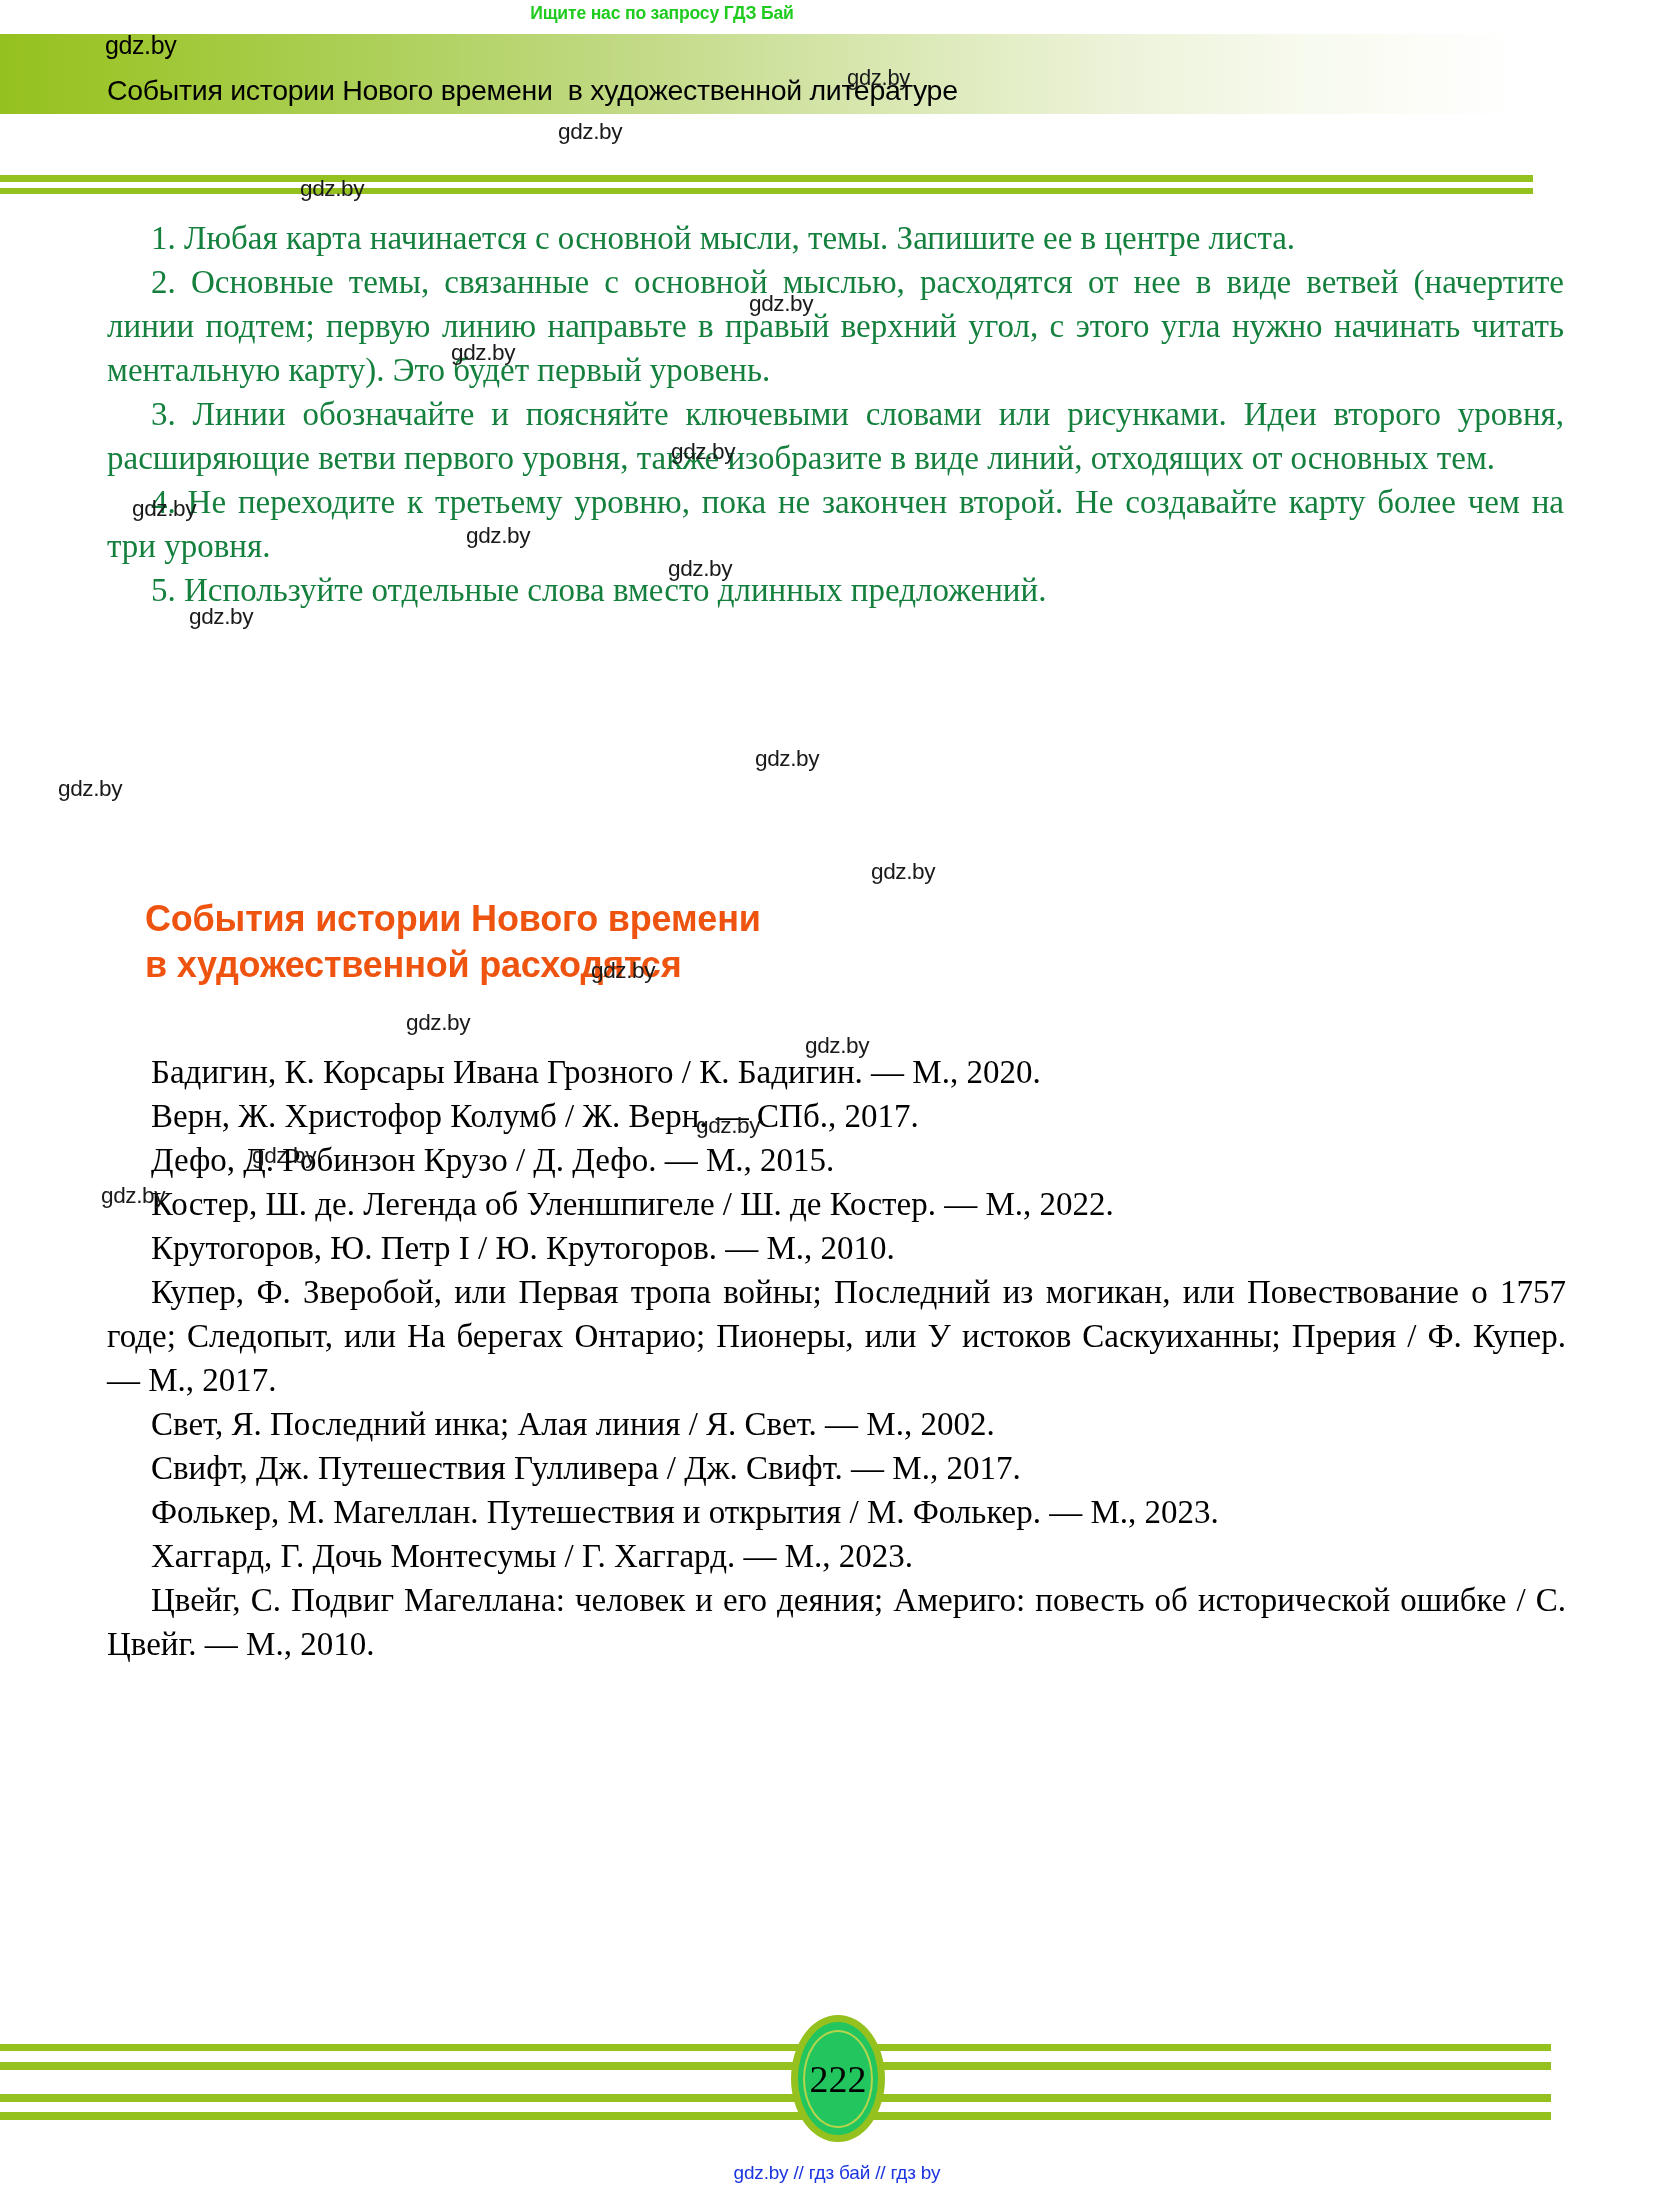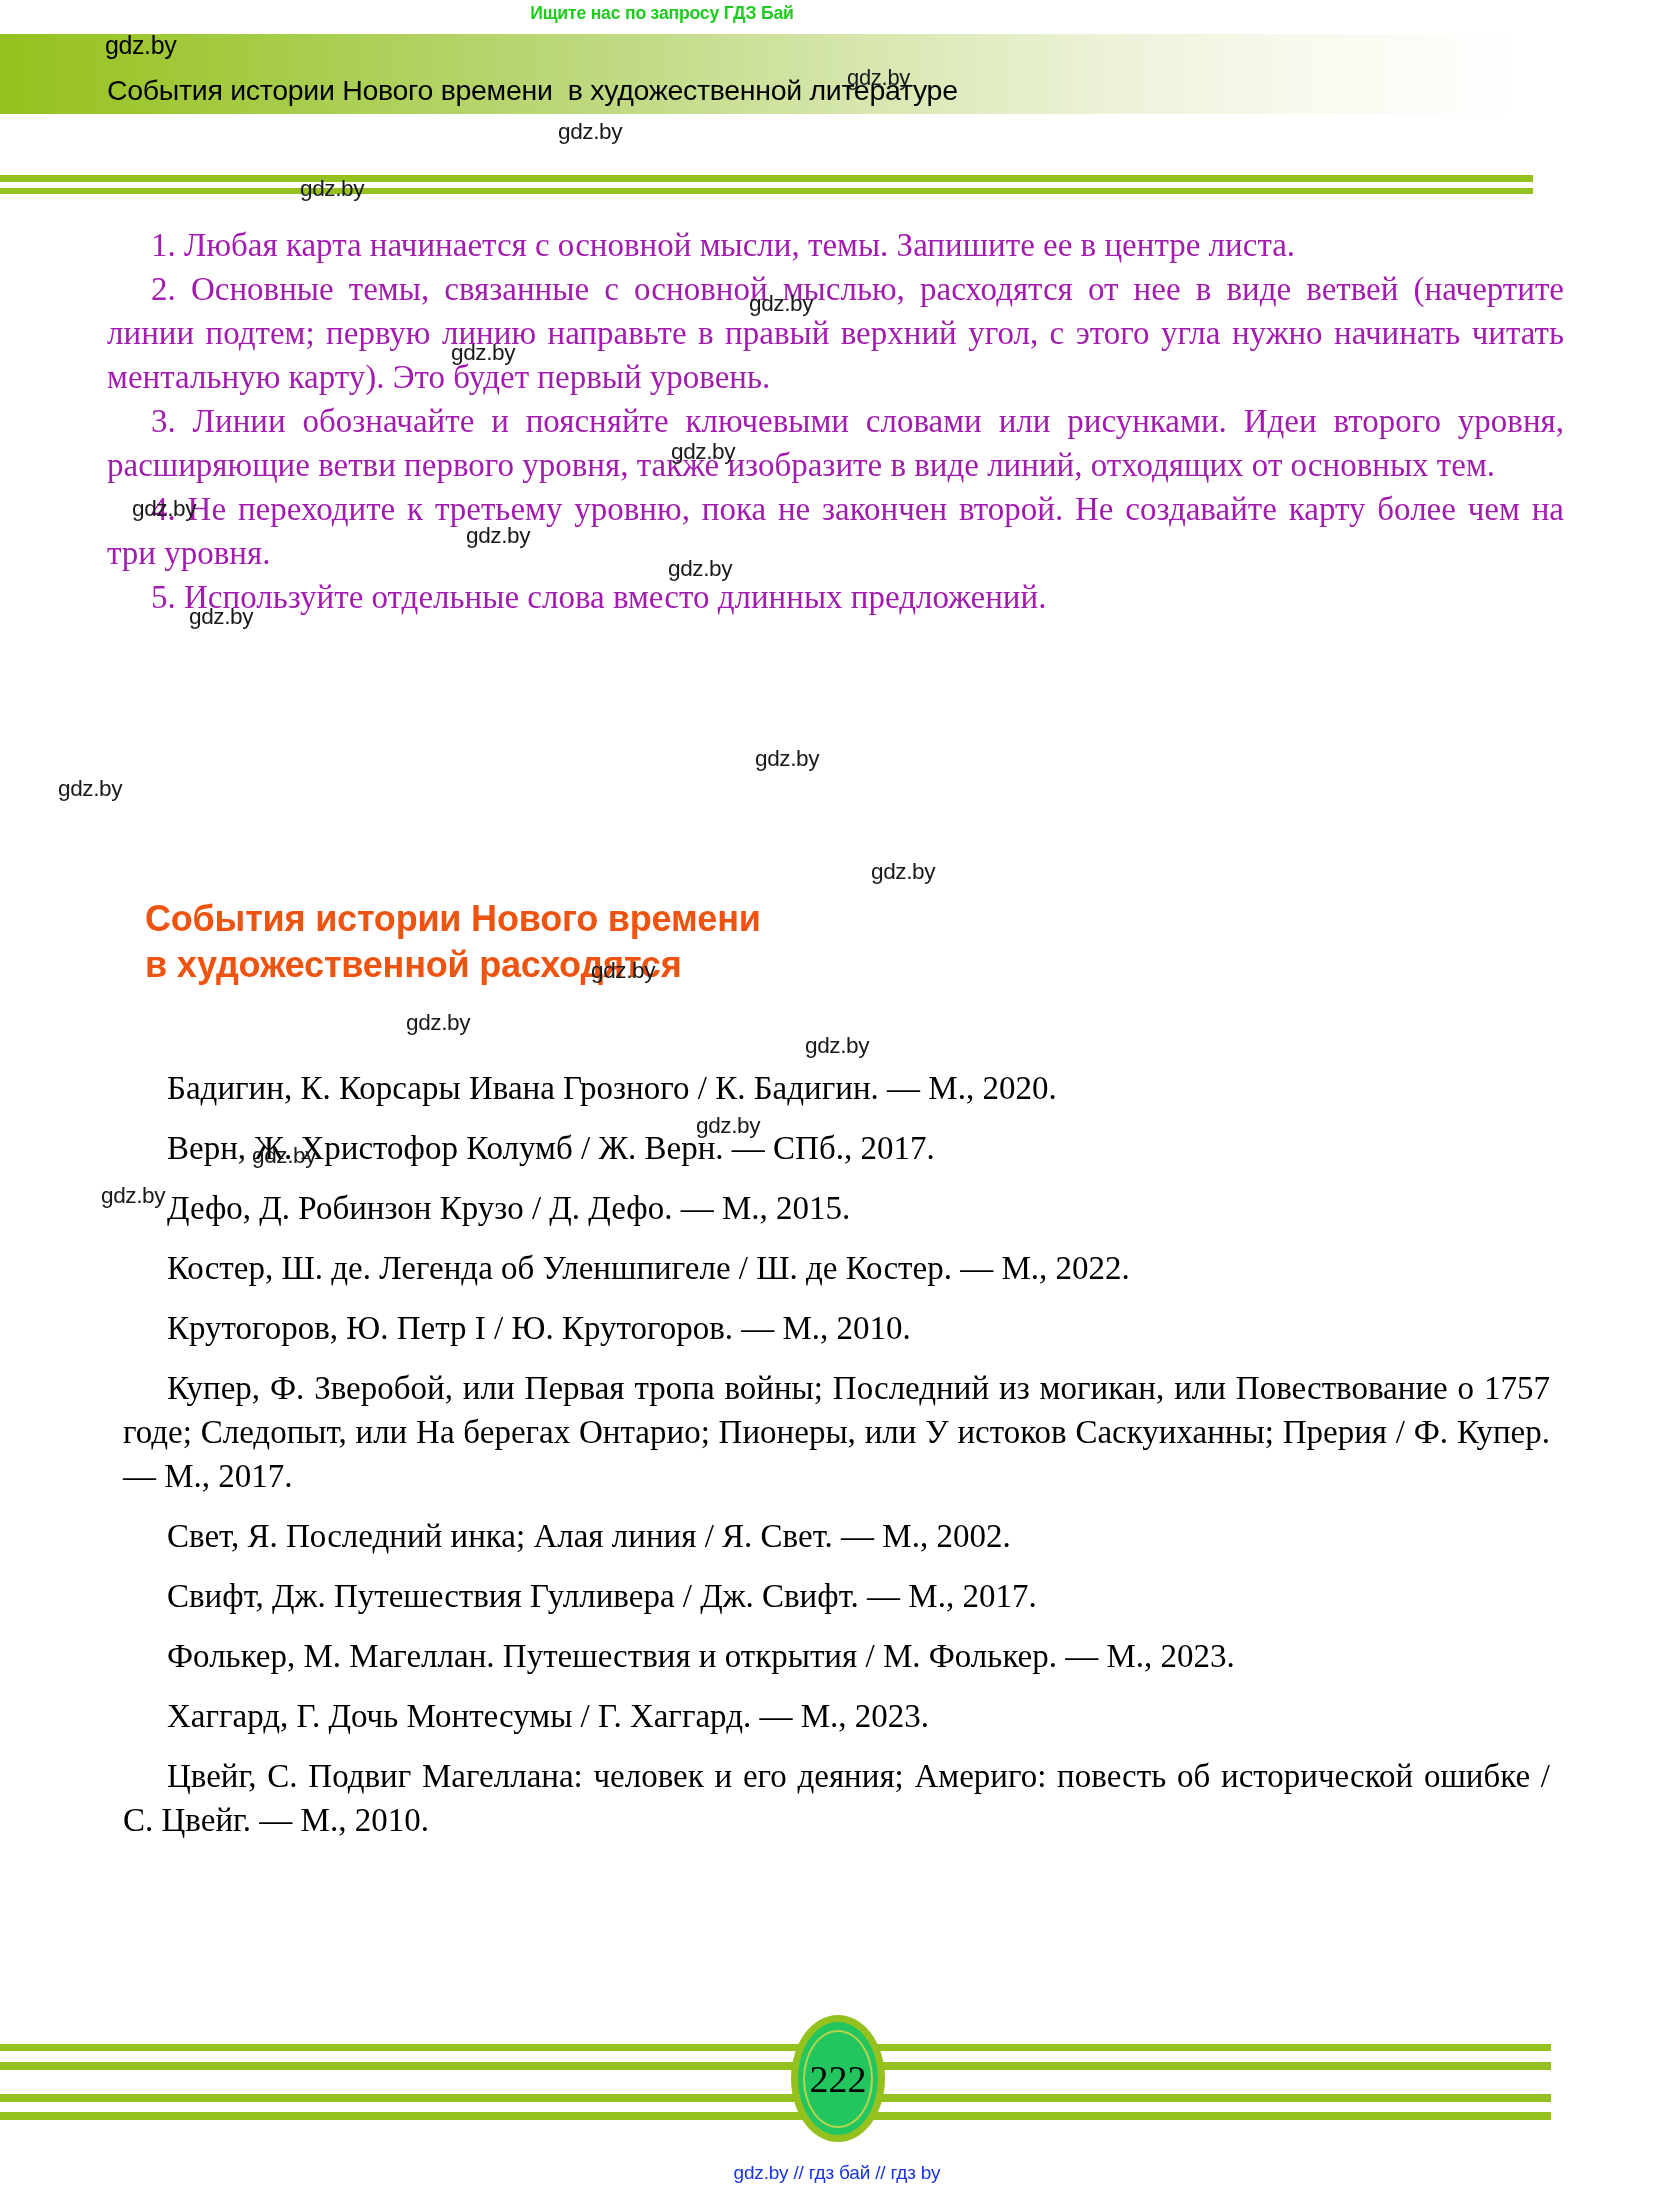--- a/index.html
+++ b/index.html
@@ -92,23 +92,22 @@
 
   
   .content {
     position: absolute;
     left: 107px;
     top: 216px;
     width: 1457px;
     font-family: "Liberation Serif", serif;
     font-size: 33px;
     line-height: 44px;
-    color: #a21caf;
+    color: #15803d;
     text-align: justify;
-    margin-top: 7px;
   }
   .content p {
     margin: 0 0 0 0;
     text-indent: 44px;
   }
 
   
   .section-heading {
     position: absolute;
     left: 107px;
@@ -129,21 +128,21 @@
     left: 107px;
     top: 1050px;
     width: 1459px;
     font-family: "Liberation Serif", serif;
     font-size: 33px;
     line-height: 44px;
     color: #000000;
     text-align: justify;
   }
   .biblio p {
-    margin: 16px;
+    margin: 0;
     text-indent: 44px;
   }
 
   
   .footer-wrap {
     position: absolute;
     left: 0;
     top: 2032px;
     width: 1551px;
     height: 101px;

